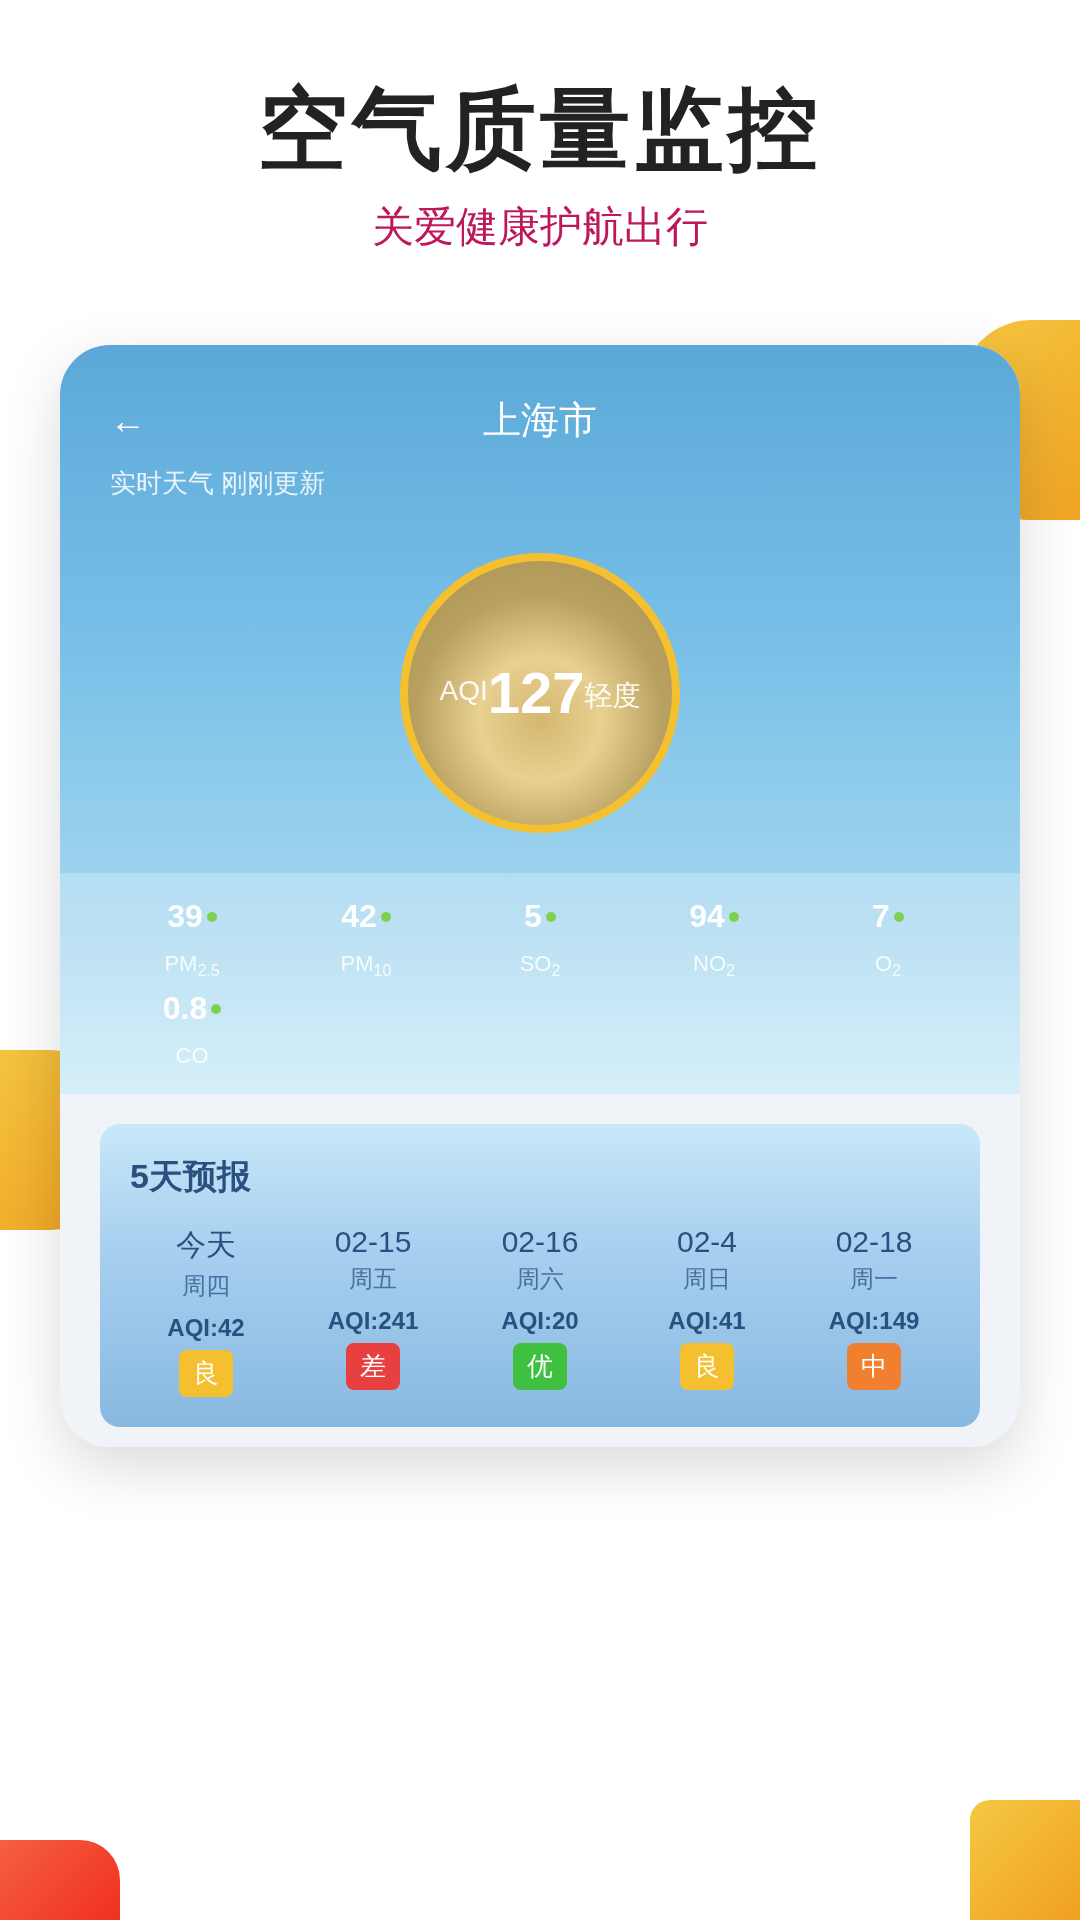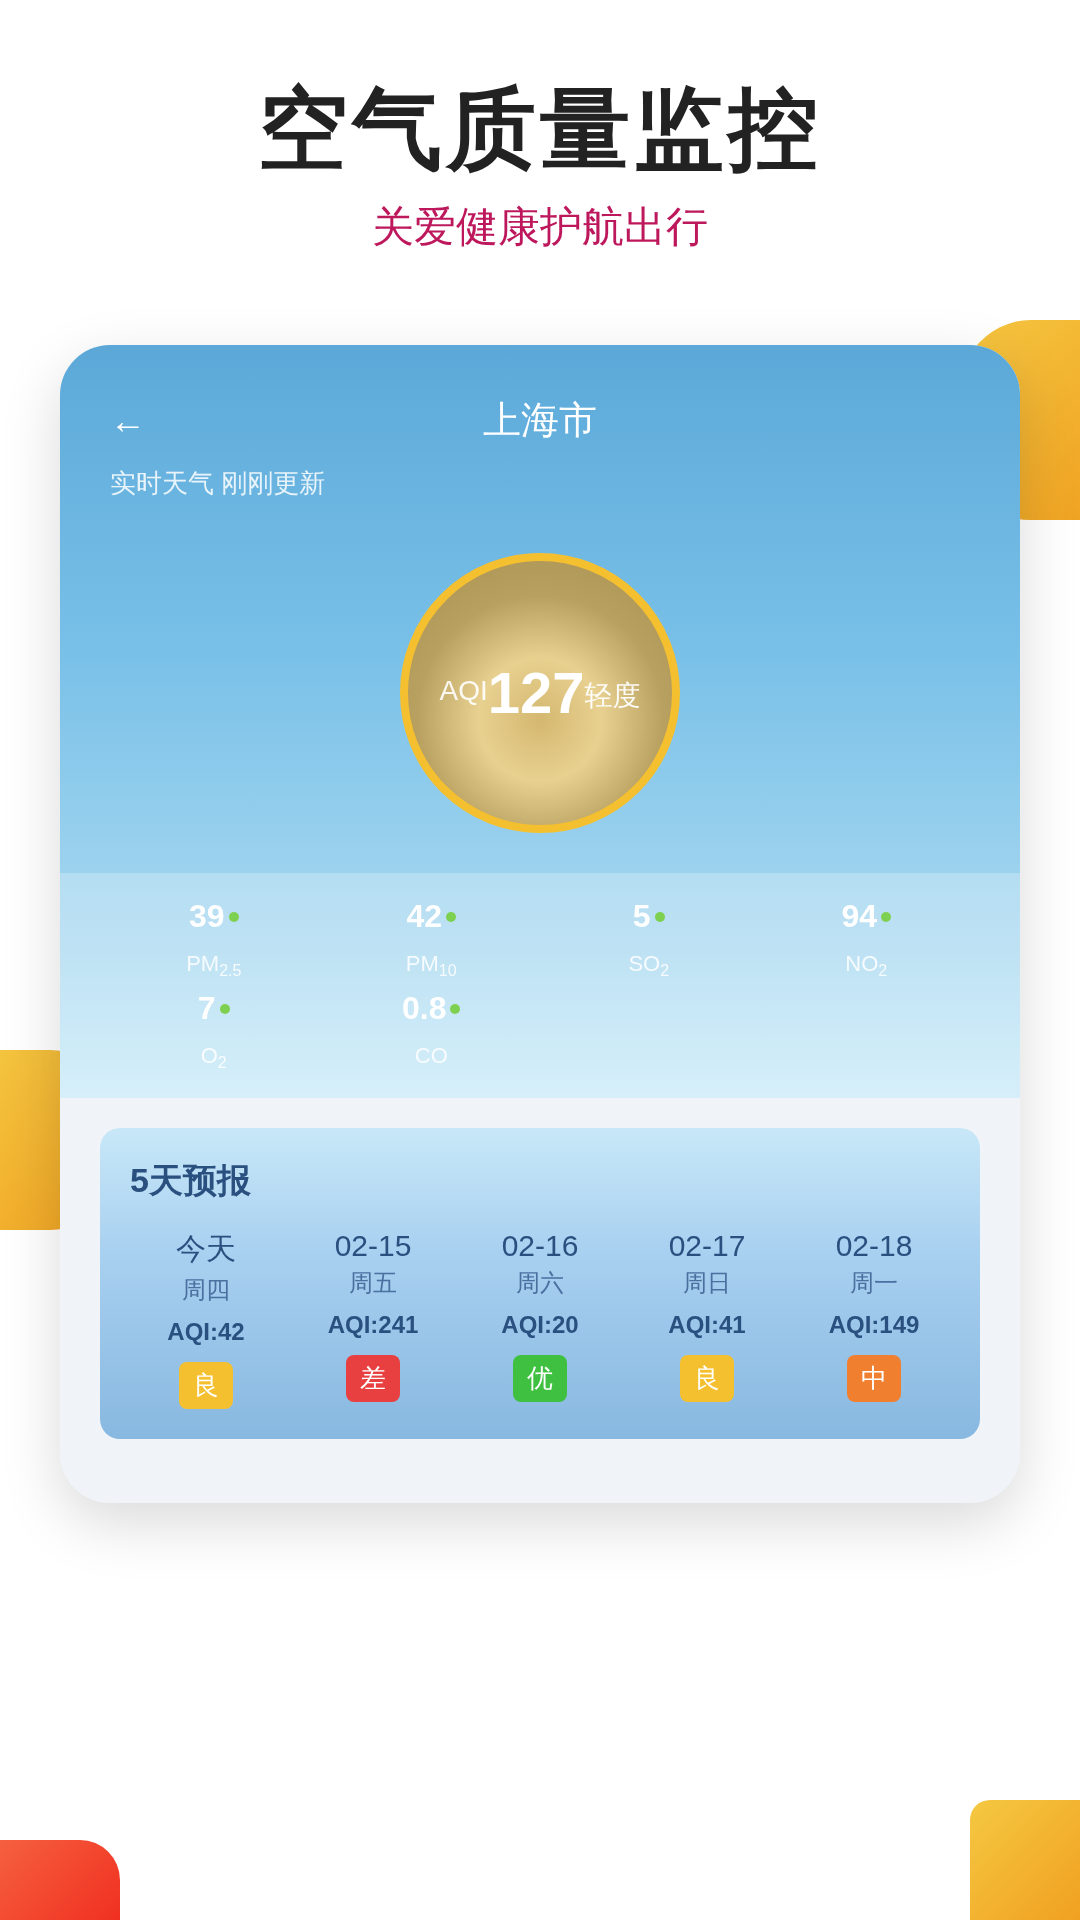--- a/index.html
+++ b/index.html
@@ -158,21 +158,21 @@
     }
 
     
     .pollutant-section {
       background: rgba(255,255,255,0.25);
       margin: 0 -50px;
       padding: 25px 50px;
     }
     .pollutant-grid {
       display: grid;
-      grid-template-columns: repeat(4, 1fr);
+      grid-template-columns: repeat(5, 1fr);
       gap: 10px;
     }
     .pollutant-item {
       text-align: center;
     }
     .pollutant-value {
       font-size: 32px;
       font-weight: 600;
       color: white;
       display: flex;
@@ -192,21 +192,21 @@
       color: rgba(255,255,255,0.85);
       margin-top: 16px;
     }
     .pollutant-name sub {
       font-size: 16px;
     }
 
     
     .white-section {
       background: #f0f4f8;
-      padding: 30px 40px 64px;
+      padding: 30px 40px 20px;
     }
 
     
     .forecast-section {
       background: linear-gradient(180deg, #c8e8f8 0%, #a8d0f0 40%, #88b8e0 100%);
       border-radius: 20px;
       padding: 30px;
     }
     .forecast-title {
       font-size: 34px;
@@ -230,21 +230,21 @@
     .forecast-day {
       font-size: 24px;
       color: #4a70a0;
       margin-top: 4px;
       margin-bottom: 12px;
     }
     .forecast-aqi {
       font-size: 24px;
       color: #2a5080;
       font-weight: 600;
-      margin-bottom: 16px;
+      margin-bottom: 8px;
     }
     .forecast-badge {
       display: inline-block;
       padding: 6px 14px;
       border-radius: 8px;
       font-size: 26px;
       font-weight: 500;
       color: white;
     }
     .badge-good { background: #f5c030; color: #fff; }
@@ -342,21 +342,21 @@
     <div class="forecast-aqi">AQI:241</div>
     <div class="forecast-badge badge-poor">差</div>
   </div>
           <div class="forecast-item">
     <div class="forecast-date">02-16</div>
     <div class="forecast-day">周六</div>
     <div class="forecast-aqi">AQI:20</div>
     <div class="forecast-badge badge-excellent">优</div>
   </div>
           <div class="forecast-item">
-    <div class="forecast-date">02-17</div>
+    <div class="forecast-date">02-4</div>
     <div class="forecast-day">周日</div>
     <div class="forecast-aqi">AQI:41</div>
     <div class="forecast-badge badge-good">良</div>
   </div>
           <div class="forecast-item">
     <div class="forecast-date">02-18</div>
     <div class="forecast-day">周一</div>
     <div class="forecast-aqi">AQI:149</div>
     <div class="forecast-badge badge-medium">中</div>
   </div>

